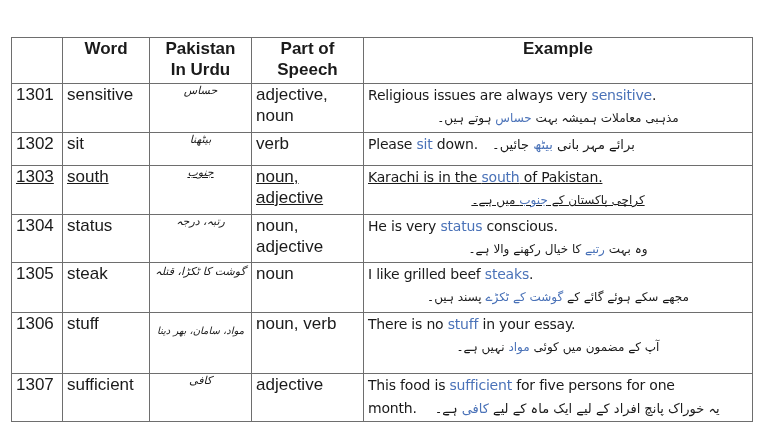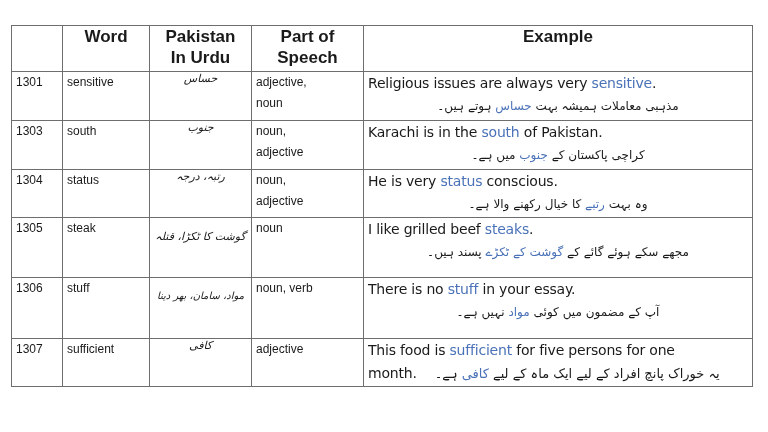--- a/index.html
+++ b/index.html
@@ -11,21 +11,21 @@
     width: 768px;
     height: 432px;
     position: relative;
     overflow: hidden;
     font-family: "Liberation Sans", sans-serif;
     color: #1a1a1a;
   }
   table.vocab {
     position: absolute;
     left: 11px;
-    top: 25px;
+    top: 37px;
     border-collapse: collapse;
     table-layout: fixed;
     width: 741px;
   }
   table.vocab td, table.vocab th {
     border: 1px solid #6e6e6e;
     vertical-align: top;
     padding: 0 4px;
     overflow: hidden;
   }
@@ -38,21 +38,21 @@
   th {
     font-family: "Liberation Sans", sans-serif;
     font-weight: bold;
     font-size: 17px;
     line-height: 21px;
     text-align: center;
     height: 45px;
     padding-top: 1px;
   }
   td.num, td.word, td.pos {
-    font-size: 12px;
+    font-size: 17px;
     line-height: 21px;
     padding-top: 1px;
   }
   td.num { text-align: left; padding-left: 6px; }
   td.pos { padding-left: 4px; }
   td.urdu {
     font-family: "DejaVu Serif", serif;
     font-size: 11px;
     text-align: center;
     direction: rtl;
@@ -81,21 +81,21 @@
     white-space: nowrap;
   }
   .ex-inline .ur {
     direction: rtl;
     font-size: 13px;
   }
   .hl { color: #4a72b8; }
 
   tr.r1 td { height: 48px; }
   tr.r2 td { height: 32px; }
-  tr.r3 td { height: 48px; }
+  tr.r3 td { height: 48px; text-decoration: underline; }
   tr.r4 td { height: 47px; }
   tr.r5 td { height: 47px; }
   tr.r6 td { height: 48px; }
   tr.r7 td { height: 47px; margin-left: 38px; }
 </style>
 </head>
 <body>
 
 <table class="vocab">
   <colgroup>
@@ -129,20 +129,34 @@
       <td class="pos">
         <span>adjective,</span><br>
         <span>noun</span>
       </td>
       <td class="ex">
         <span class="ex-en"><span>Religious issues are always very </span><span class="hl">sensitive</span><span>.</span></span>
         <span class="ex-ur"><span>مذہبی معاملات ہمیشہ بہت </span><span class="hl">حساس</span><span> ہوتے ہیں۔</span></span>
       </td>
     </tr>
 
+    <tr class="r2">
+      <td class="num">1302</td>
+      <td class="word">sit</td>
+      <td class="urdu">بیٹھنا</td>
+      <td class="pos">
+        <span>verb</span>
+      </td>
+      <td class="ex">
+        <span class="ex-inline">
+          <span><span>Please </span><span class="hl">sit</span><span> down.</span></span>
+          <span class="ur" style="margin-right:auto;margin-left:14px;"><span>برائے مہر بانی </span><span class="hl">بیٹھ</span><span> جائیں۔</span></span>
+        </span>
+      </td>
+    </tr>
 
     <tr class="r3">
       <td class="num">1303</td>
       <td class="word">south</td>
       <td class="urdu">جنوب</td>
       <td class="pos">
         <span>noun,</span><br>
         <span>adjective</span>
       </td>
       <td class="ex">
@@ -161,21 +175,21 @@
       </td>
       <td class="ex">
         <span class="ex-en"><span>He is very </span><span class="hl">status</span><span> conscious.</span></span>
         <span class="ex-ur"><span>وہ بہت </span><span class="hl">رتبے</span><span> کا خیال رکھنے والا ہے۔</span></span>
       </td>
     </tr>
 
     <tr class="r5">
       <td class="num">1305</td>
       <td class="word">steak</td>
-      <td class="urdu" style="padding-top:12px;">گوشت کا ٹکڑا، قتلہ</td>
+      <td class="urdu" style="padding-top:2px;">گوشت کا ٹکڑا، قتلہ</td>
       <td class="pos">
         <span>noun</span>
       </td>
       <td class="ex">
         <span class="ex-en"><span>I like grilled beef </span><span class="hl">steaks</span><span>.</span></span>
         <span class="ex-ur"><span>مجھے سکے ہوئے گائے کے </span><span class="hl">گوشت کے ٹکڑے</span><span> پسند ہیں۔</span></span>
       </td>
     </tr>
 
     <tr class="r6">

